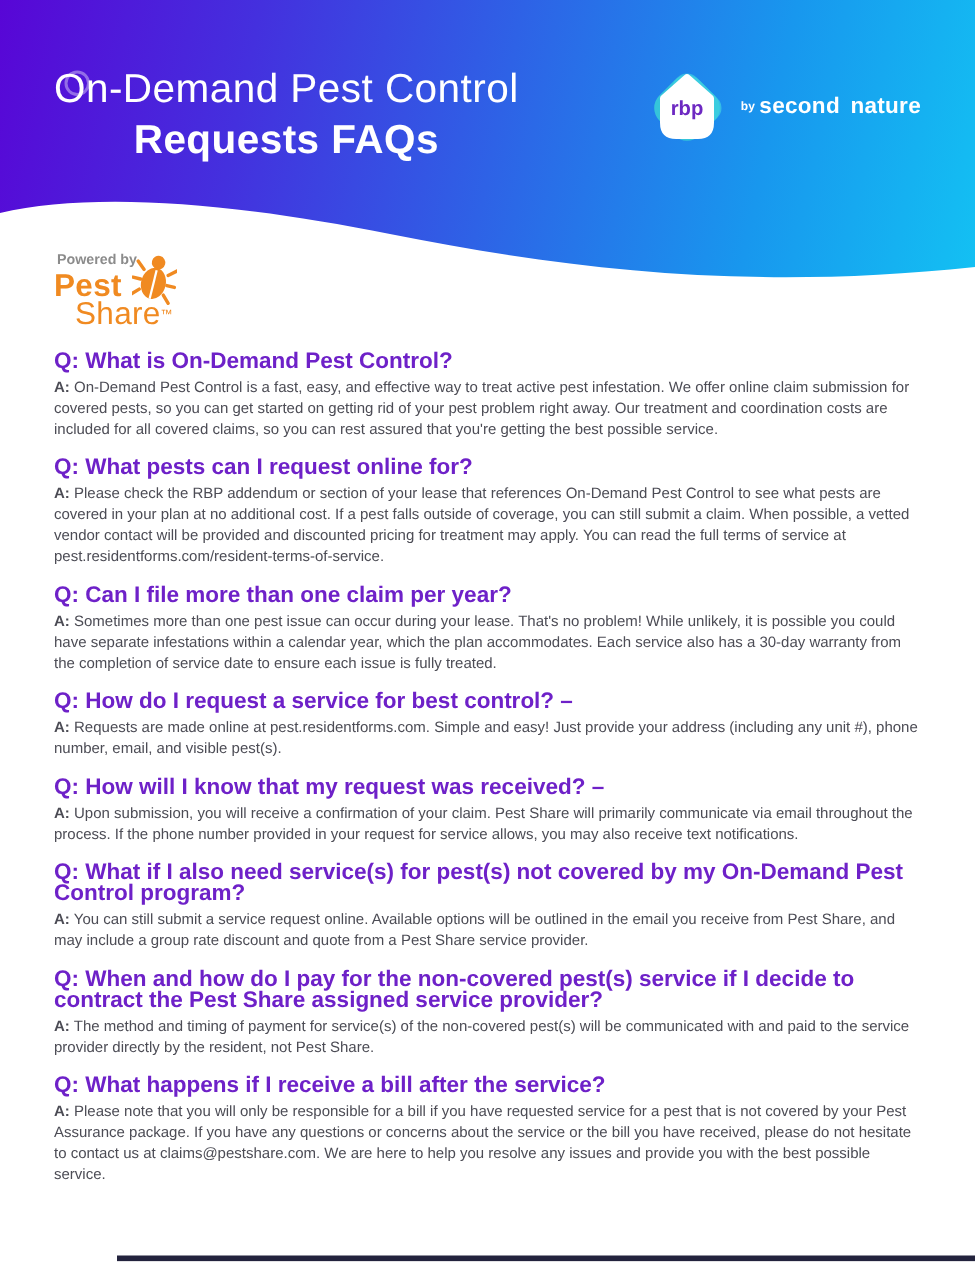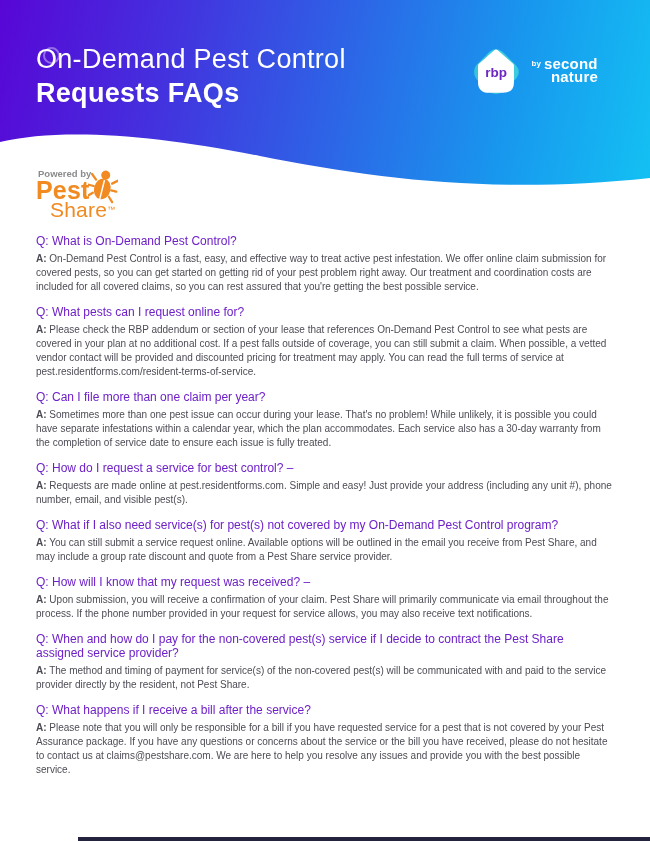--- a/index.html
+++ b/index.html
@@ -9,43 +9,43 @@
   }
   *{box-sizing:border-box;}
   html,body{margin:0;padding:0;background:#ffffff;}
   body{font-family:"Liberation Sans", sans-serif;}
   .page{position:relative;width:650px;height:841px;background:#ffffff;overflow:hidden;}
 
   
   .hero{position:relative;width:650px;height:232px;
     background:linear-gradient(102deg,var(--grad-start) 0%,#4430de 25%,var(--grad-mid) 50%,#1897ee 76%,var(--grad-end) 100%);}
   .ring{position:absolute;left:43px;top:47px;width:17px;height:17px;border:2px solid rgba(255,255,255,.38);border-radius:50%;}
-  .hero-row{position:relative;display:flex;justify-content:space-between;align-items:flex-start;padding:42px 52px 0 36px;}
+  .hero-row{position:relative;display:flex;justify-content:space-between;align-items:flex-start;padding:42px 36px 0 36px;text-align:center;}
   .title1{color:#ffffff;font-size:27px;font-weight:400;letter-spacing:.3px;line-height:34px;}
   .title2{color:#ffffff;font-size:27px;font-weight:700;letter-spacing:.3px;line-height:34px;}
   .brand{display:flex;align-items:center;gap:9px;margin-top:2px;}
   .rbp-badge{width:54px;height:56px;display:block;}
   .rbp-text{font-family:"Liberation Sans",sans-serif;font-size:15px;font-weight:700;fill:var(--rbp-purple);}
   .byline{display:flex;align-items:flex-start;gap:3px;color:#ffffff;margin-top:-4px;}
   .by{font-size:8px;font-weight:600;margin-top:2px;}
-  .sn{display:flex;flex-direction:column;font-size:15px;font-weight:700;line-height:13px;letter-spacing:.2px;}
+  .sn{display:flex;flex-direction:row;font-size:15px;font-weight:700;line-height:13px;letter-spacing:.2px;}
   .sn2{margin-left:7px;}
   .wave{position:absolute;left:0;bottom:0;width:650px;height:112px;display:block;}
 
   
   .powered{position:absolute;left:36px;top:168px;width:110px;}
   .pb-label{font-size:9.5px;color:#8b8b8b;font-weight:600;margin-left:2px;margin-bottom:2px;}
-  .pb-line1{font-size:25px;font-weight:700;color:var(--pest-orange);line-height:19px;letter-spacing:.2px;}
+  .pb-line1{font-size:21px;font-weight:700;color:var(--pest-orange);line-height:19px;letter-spacing:.2px;}
   .pb-line2{font-size:21px;font-weight:400;color:var(--pest-orange);line-height:19px;letter-spacing:.2px;margin-left:14px;}
   .tm{font-size:8px;vertical-align:top;}
   .bug{position:absolute;left:52px;top:0;width:30px;height:36px;}
 
   
   .faq-list{padding:2px 36px 0 36px;}
-  .q{margin:0 0 4px 0;font-size:12px;font-weight:400;color:var(--question-purple);line-height:14px;}
+  .q{margin:0 0 4px 0;font-size:15px;font-weight:700;color:var(--question-purple);line-height:14px;}
   .a{margin:0 0 11px 0;font-size:10px;color:var(--answer-gray);line-height:14px;}
   .a strong{font-weight:700;}
 
   .bottom-edge{position:absolute;bottom:0;left:78px;right:0;height:4px;background:#23233d;}
 </style>
 </head>
 <body>
 
 <div class="page">
 
@@ -120,27 +120,27 @@
       <h3 class="q"><span class="qp">Q:</span> <span class="qt">Can I file more than one claim per year?</span></h3>
       <p class="a"><strong class="ap">A:</strong> <span class="at">Sometimes more than one pest issue can occur during your lease. That's no problem! While unlikely, it is possible you could have separate infestations within a calendar year, which the plan accommodates. Each service also has a 30-day warranty from the completion of service date to ensure each issue is fully treated.</span></p>
     </section>
 
     <section class="faq">
       <h3 class="q"><span class="qp">Q:</span> <span class="qt">How do I request a service for best control? –</span></h3>
       <p class="a"><strong class="ap">A:</strong> <span class="at">Requests are made online at pest.residentforms.com. Simple and easy! Just provide your address (including any unit #), phone number, email, and visible pest(s).</span></p>
     </section>
 
     <section class="faq">
-      <h3 class="q"><span class="qp">Q:</span> <span class="qt">What if I also need service(s) for pest(s) not covered by my On-Demand Pest Control program?</span></h3>
-      <p class="a"><strong class="ap">A:</strong> <span class="at">You can still submit a service request online. Available options will be outlined in the email you receive from Pest Share, and may include a group rate discount and quote from a Pest Share service provider.</span></p>
+      <h3 class="q"><span class="qp">Q:</span> <span class="qt">How will I know that my request was received? –</span></h3>
+      <p class="a"><strong class="ap">A:</strong> <span class="at">Upon submission, you will receive a confirmation of your claim. Pest Share will primarily communicate via email throughout the process. If the phone number provided in your request for service allows, you may also receive text notifications.</span></p>
     </section>
 
     <section class="faq">
-      <h3 class="q"><span class="qp">Q:</span> <span class="qt">How will I know that my request was received? –</span></h3>
-      <p class="a"><strong class="ap">A:</strong> <span class="at">Upon submission, you will receive a confirmation of your claim. Pest Share will primarily communicate via email throughout the process. If the phone number provided in your request for service allows, you may also receive text notifications.</span></p>
+      <h3 class="q"><span class="qp">Q:</span> <span class="qt">What if I also need service(s) for pest(s) not covered by my On-Demand Pest Control program?</span></h3>
+      <p class="a"><strong class="ap">A:</strong> <span class="at">You can still submit a service request online. Available options will be outlined in the email you receive from Pest Share, and may include a group rate discount and quote from a Pest Share service provider.</span></p>
     </section>
 
     <section class="faq">
       <h3 class="q"><span class="qp">Q:</span> <span class="qt">When and how do I pay for the non-covered pest(s) service if I decide to contract the Pest Share assigned service provider?</span></h3>
       <p class="a"><strong class="ap">A:</strong> <span class="at">The method and timing of payment for service(s) of the non-covered pest(s) will be communicated with and paid to the service provider directly by the resident, not Pest Share.</span></p>
     </section>
 
     <section class="faq">
       <h3 class="q"><span class="qp">Q:</span> <span class="qt">What happens if I receive a bill after the service?</span></h3>
       <p class="a"><strong class="ap">A:</strong> <span class="at">Please note that you will only be responsible for a bill if you have requested service for a pest that is not covered by your Pest Assurance package. If you have any questions or concerns about the service or the bill you have received, please do not hesitate to contact us at claims@pestshare.com. We are here to help you resolve any issues and provide you with the best possible service.</span></p>

